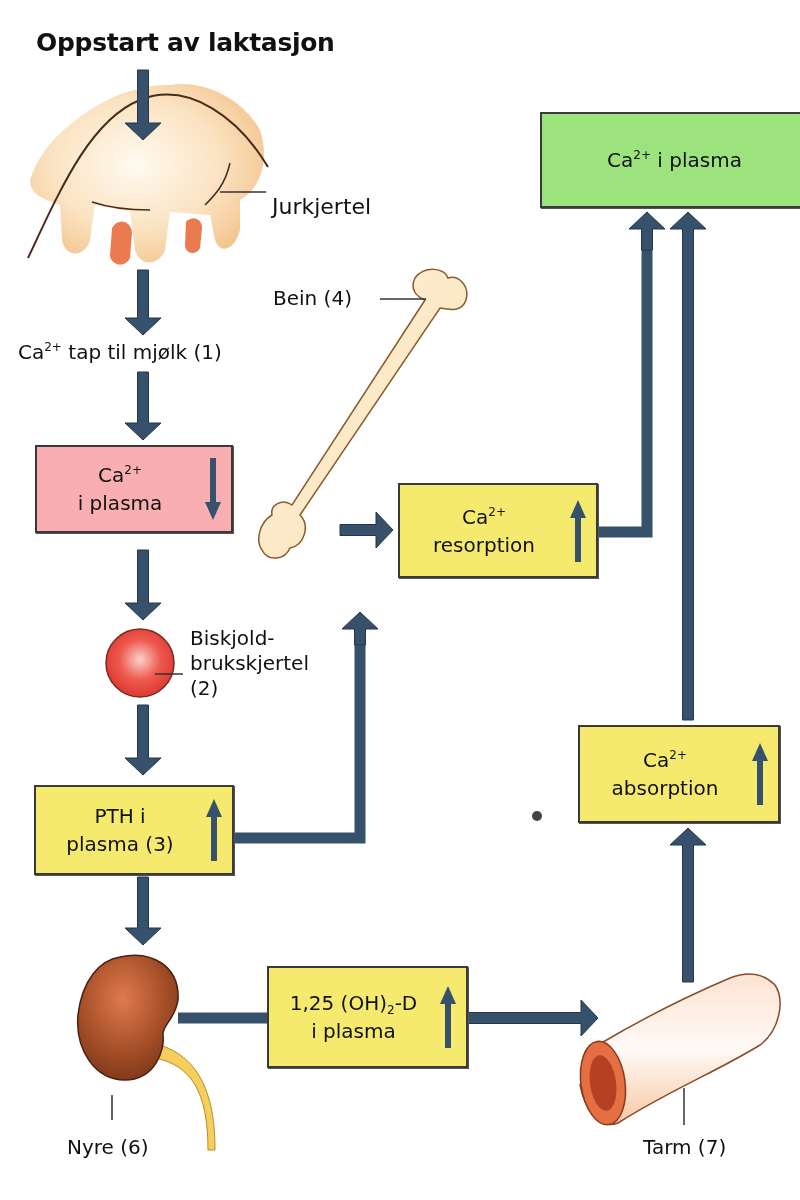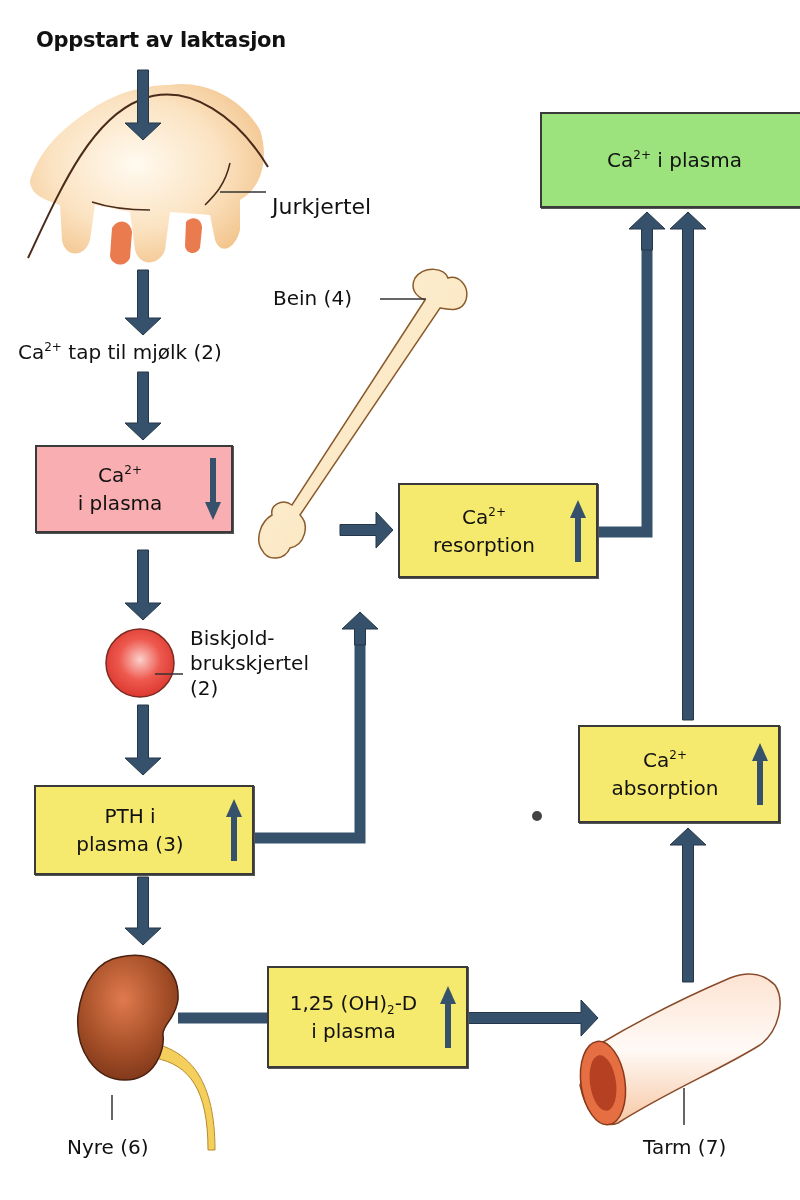--- a/index.html
+++ b/index.html
@@ -1,19 +1,19 @@
 <!DOCTYPE html>
 <html><head>
   <meta charset="utf-8">
   <style>
     html, body { margin: 0; padding: 0; background: #ffffff; }
     body { width: 800px; height: 1200px; position: relative; overflow: hidden;
            font-family: "DejaVu Sans", "Liberation Sans", sans-serif; color: #111; }
     #canvas { position: absolute; left: 0; top: 0; width: 800px; height: 1200px; }
-    .title { position: absolute; left: 36px; top: 28px; font-size: 21px; font-weight: bold;
+    .title { position: absolute; left: 36px; top: 28px; font-size: 25px; font-weight: bold;
              letter-spacing: -0.3px; }
     .label { position: absolute; font-size: 20px; line-height: 25px; white-space: nowrap; }
     .box { position: absolute; border: 2px solid #3a3a3a; box-sizing: border-box;
            display: flex; align-items: center; justify-content: center; text-align: center;
            font-size: 20px; line-height: 28px; box-shadow: 1px 1px 0 #555; }
     .box .txt { display: block; }
     .box.has-arrow .txt { padding-right: 28px; }
     .box .ind { position: absolute; right: 10px; top: 50%; width: 16px; height: 62px; margin-top: -31px; }
     .yellow { background: #f6ea6e; }
     .pink { background: #f9aeb1; }
@@ -105,21 +105,21 @@
       <path d="M178 1018 L267 1018" fill="none" stroke="#36516b" stroke-width="11" stroke-linejoin="miter"></path>
       <path d="M468 1012.5 L581 1012.5 L581 1000 L598 1018 L581 1036 L581 1023.5 L468 1023.5 Z"></path>
     </g>
 </svg>
 
 <div class="title">Oppstart av laktasjon</div>
 
 <div class="label" style="left:272px; top:182px; font-size:22px;margin-top:12px;">Jurkjertel</div>
 
 <div class="label" style="left:18px; top:340px;">
-  <span>Ca</span><sup>2+</sup><span> tap til mjølk (2)</span>
+  <span>Ca</span><sup>2+</sup><span> tap til mjølk (1)</span>
 </div>
 
 <div class="label" style="left:273px; top:286px;">Bein (4)</div>
 
 <div class="label" style="left:190px; top:626px; line-height:25px;">
   <div>Biskjold-</div>
   <div>brukskjertel</div>
   <div>(2)</div>
 </div>
 
@@ -130,21 +130,21 @@
   <div>
     <span class="txt"><span>Ca</span><sup>2+</sup></span>
     <span class="txt">i plasma</span>
   </div>
   <svg class="ind" viewBox="0 0 16 62">
       <rect x="5" y="0" width="6" height="46" fill="#36516b"></rect>
       <polygon points="0,44 16,44 8,62" fill="#36516b"></polygon>
     </svg>
 </div>
 
-<div class="box yellow has-arrow" style="left:34px; top:785px; width:220px; height:90px;">
+<div class="box yellow has-arrow" style="left:34px; top:785px; width:200px; height:90px;">
   <div>
     <span class="txt">PTH i</span>
     <span class="txt">plasma (3)</span>
   </div>
   <svg class="ind" viewBox="0 0 16 62">
       <rect x="5" y="16" width="6" height="46" fill="#36516b"></rect>
       <polygon points="0,18 16,18 8,0" fill="#36516b"></polygon>
     </svg>
 </div>
 

